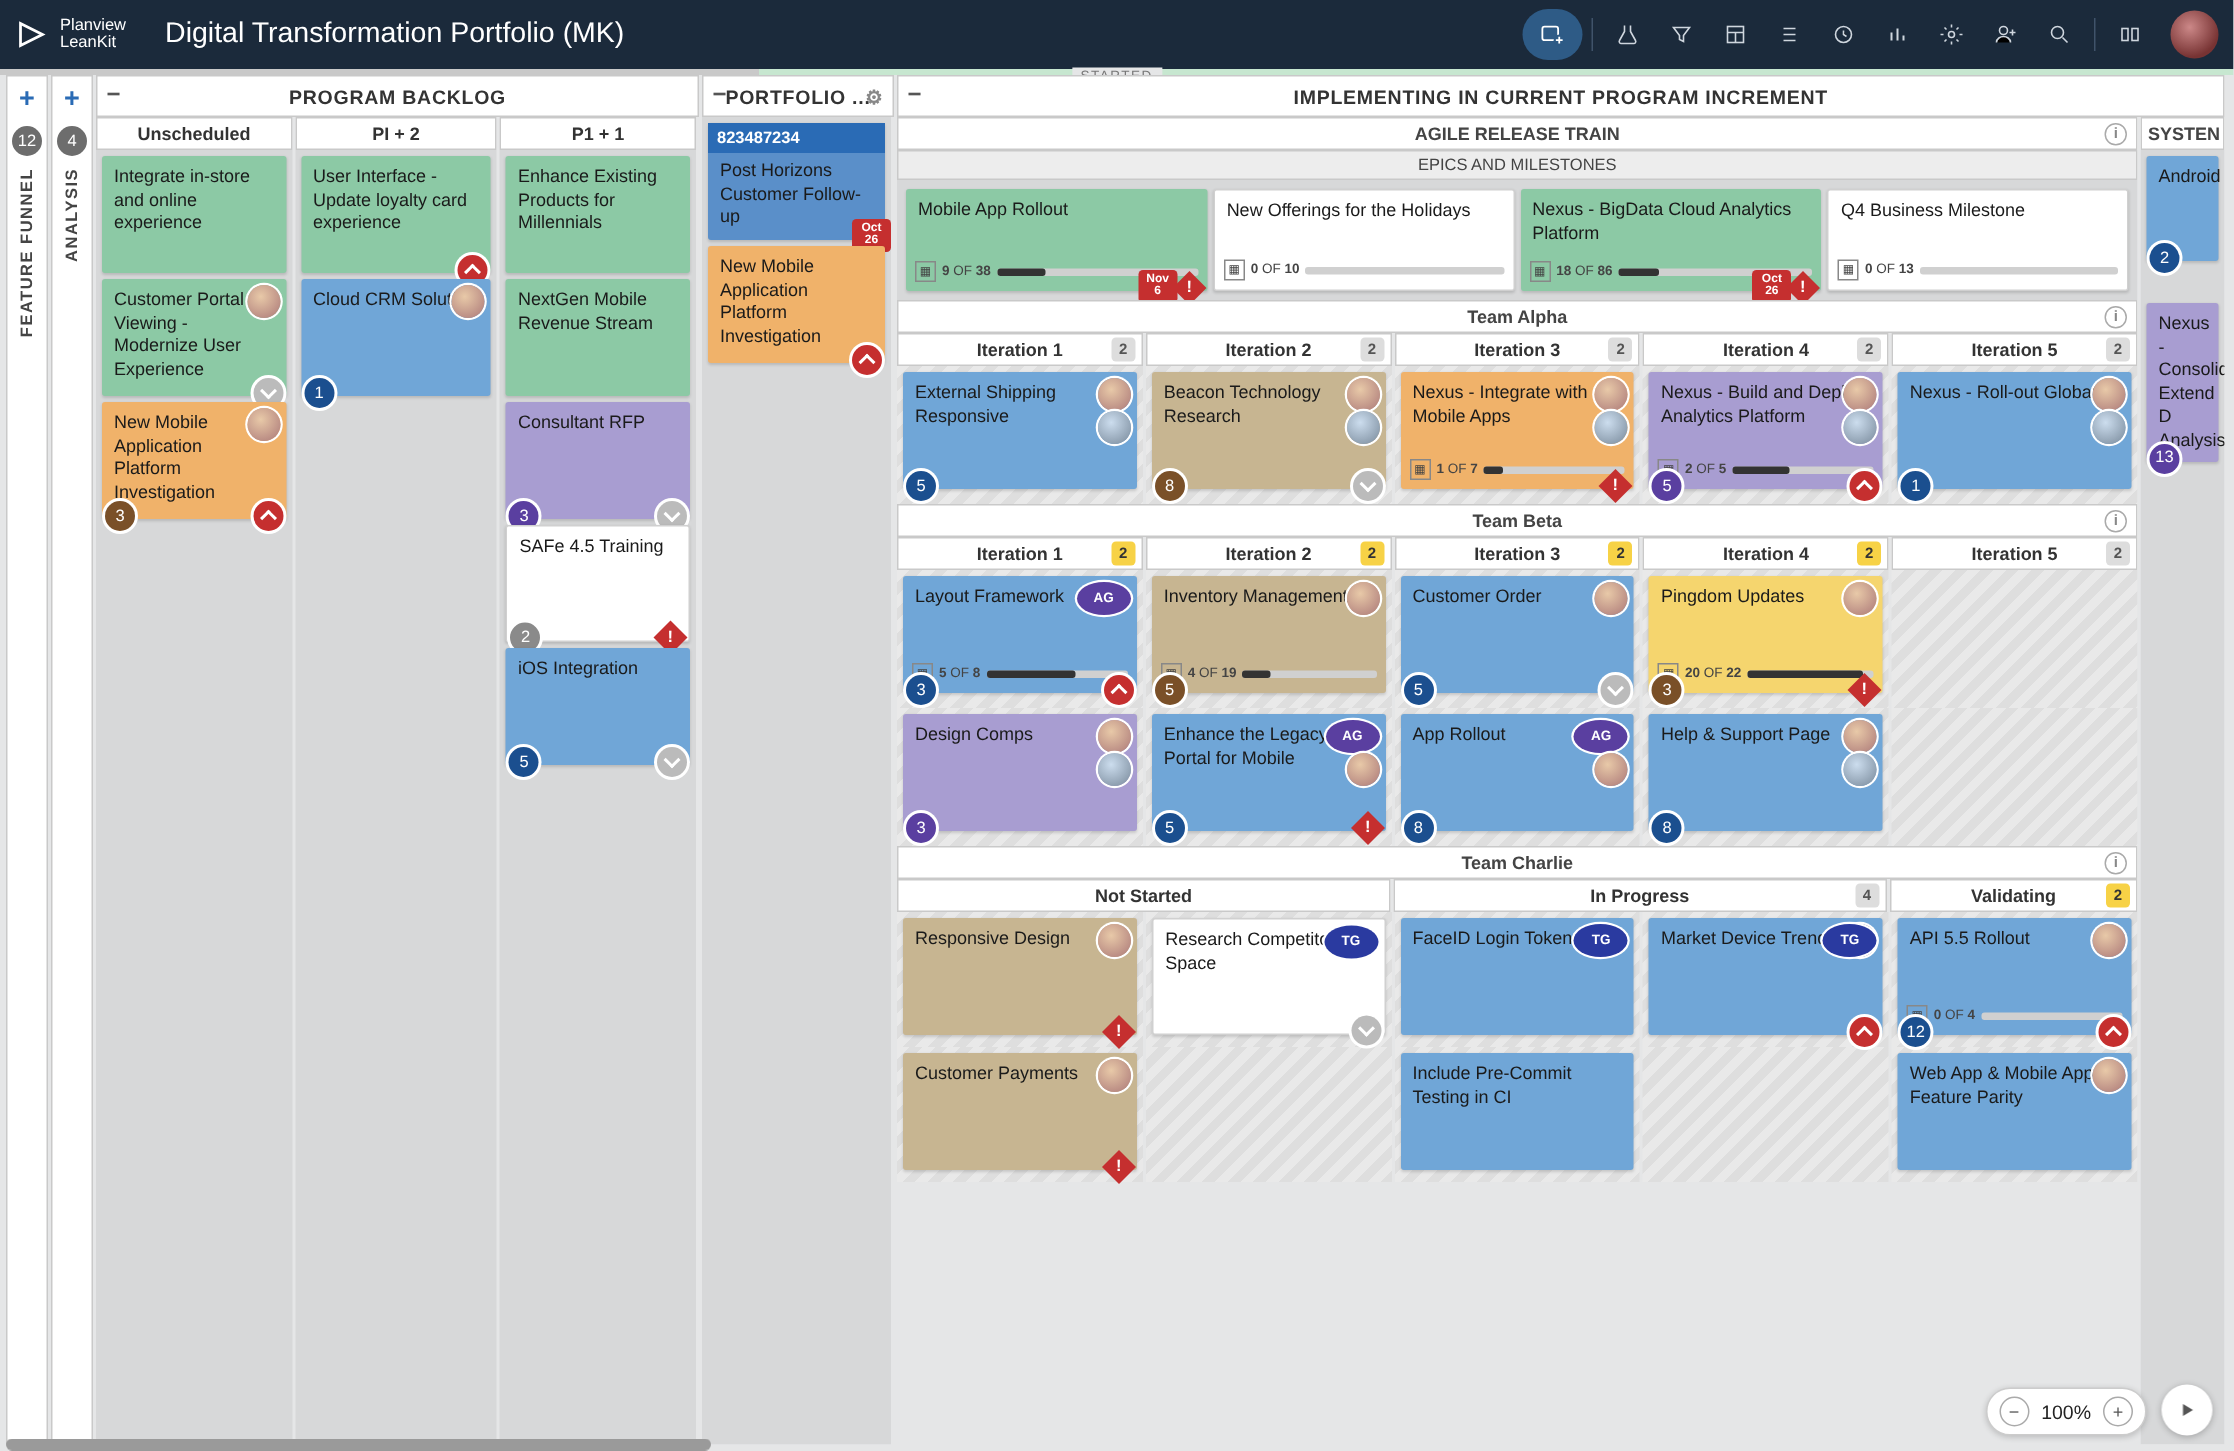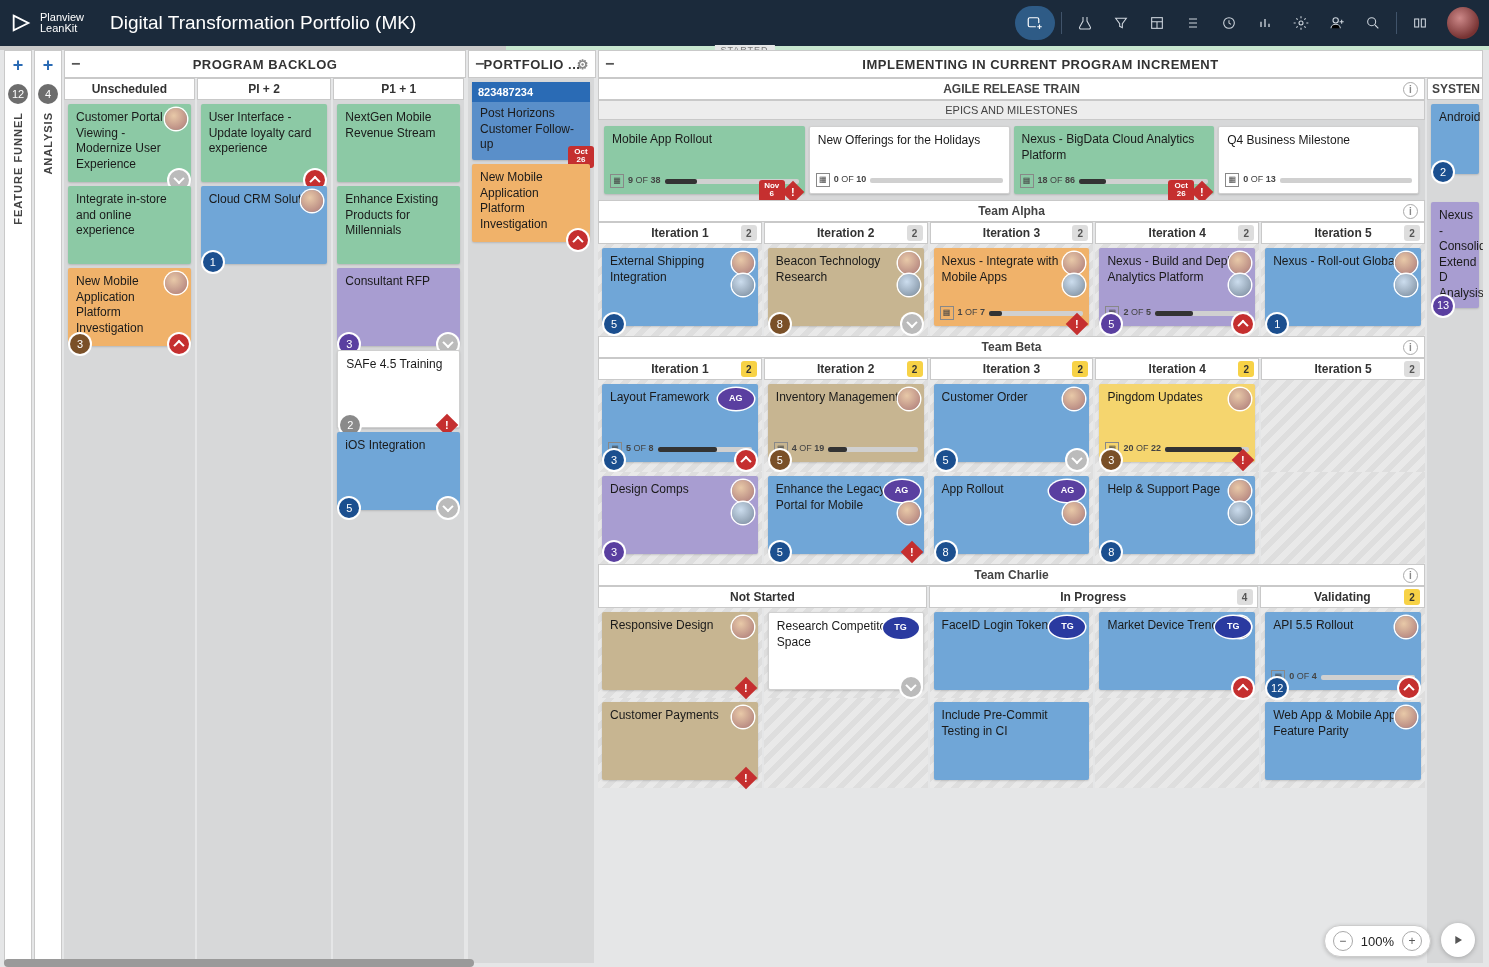--- a/index.html
+++ b/index.html
@@ -204,28 +204,28 @@
   <div class="lane" style="width:402px">
     <div class="lane-hd">
       <span class="collapse">−</span>
       <span>PROGRAM BACKLOG</span>
     </div>
     <div class="subcols" id="backlog-cols">
         <div class="col" style="width: 132px;">
           <div class="col-hd">Unscheduled</div>
           <div class="col-body">
             <div class="card" style="background: var(--green);">
+              <div class="title">Integrate in-store and online experience</div>
+            </div>
+            <div class="card" style="background: var(--green);">
               <div class="title">Customer Portal Viewing - Modernize User Experience</div>
               <div class="avatar a1" style="background: radial-gradient(circle at 40% 35%, rgb(232, 201, 168), rgb(170, 119, 119));"></div>
               <div class="circle-btn cb-br cb-chev">
                 <div class="chev"></div>
               </div>
-            </div>
-            <div class="card" style="background: var(--green);">
-              <div class="title">Integrate in-store and online experience</div>
             </div>
             <div class="card" style="background: var(--orange);">
               <div class="title">New Mobile Application Platform Investigation</div>
               <div class="avatar a1" style="background: radial-gradient(circle at 40% 35%, rgb(232, 201, 168), rgb(170, 119, 119));"></div>
               <div class="circle-btn cb-bl cb-brown">3</div>
               <div class="circle-btn cb-br cb-chev red">
                 <div class="chev up"></div>
               </div>
             </div>
           </div>
@@ -243,24 +243,24 @@
               <div class="title">Cloud CRM Solution</div>
               <div class="avatar a1" style="background: radial-gradient(circle at 40% 35%, rgb(232, 201, 168), rgb(170, 119, 119));"></div>
               <div class="circle-btn cb-bl cb-blue">1</div>
             </div>
           </div>
         </div>
         <div class="col" style="width: 132px;">
           <div class="col-hd">P1 + 1</div>
           <div class="col-body">
             <div class="card" style="background: var(--green);">
+              <div class="title">Enhance Existing Products for Millennials</div>
+            </div>
+            <div class="card" style="background: var(--green);">
               <div class="title">NextGen Mobile Revenue Stream</div>
-            </div>
-            <div class="card" style="background: var(--green);">
-              <div class="title">Enhance Existing Products for Millennials</div>
             </div>
             <div class="card" style="background: var(--purple);">
               <div class="title">Consultant RFP</div>
               <div class="circle-btn cb-bl cb-blue" style="background: rgb(90, 63, 160);">3</div>
               <div class="circle-btn cb-br cb-chev">
                 <div class="chev"></div>
               </div>
             </div>
             <div class="card epic-white" style="background: rgb(255, 255, 255);">
               <div class="title">SAFe 4.5 Training</div>
@@ -379,21 +379,21 @@
             <div class="row" style="gap: 2px;">
               <div class="col-hd" style="flex: 1 1 0%;">Iteration 1<span class="badge gray">2</span></div>
               <div class="col-hd" style="flex: 1 1 0%;">Iteration 2<span class="badge gray">2</span></div>
               <div class="col-hd" style="flex: 1 1 0%;">Iteration 3<span class="badge gray">2</span></div>
               <div class="col-hd" style="flex: 1 1 0%;">Iteration 4<span class="badge gray">2</span></div>
               <div class="col-hd" style="flex: 1 1 0%;">Iteration 5<span class="badge gray">2</span></div>
             </div>
             <div class="row" style="gap: 2px;">
               <div class="striped" style="flex: 1 1 0%; padding: 4px; min-height: 92px;">
                 <div class="card" style="background: var(--blue-card);">
-                  <div class="title">External Shipping Integration</div>
+                  <div class="title">External Shipping Responsive</div>
                   <div class="avatar a1" style="background: radial-gradient(circle at 40% 35%, rgb(232, 201, 168), rgb(170, 119, 119));"></div>
                   <div class="avatar a2" style="background: radial-gradient(circle at 40% 35%, rgb(204, 221, 238), rgb(119, 136, 153));"></div>
                   <div class="circle-btn cb-bl cb-blue">5</div>
                 </div>
               </div>
               <div class="striped" style="flex: 1 1 0%; padding: 4px; min-height: 92px;">
                 <div class="card" style="background: var(--tan);">
                   <div class="title">Beacon Technology Research</div>
                   <div class="avatar a1" style="background: radial-gradient(circle at 40% 35%, rgb(232, 201, 168), rgb(170, 119, 119));"></div>
                   <div class="avatar a2" style="background: radial-gradient(circle at 40% 35%, rgb(204, 221, 238), rgb(119, 136, 153));"></div>

